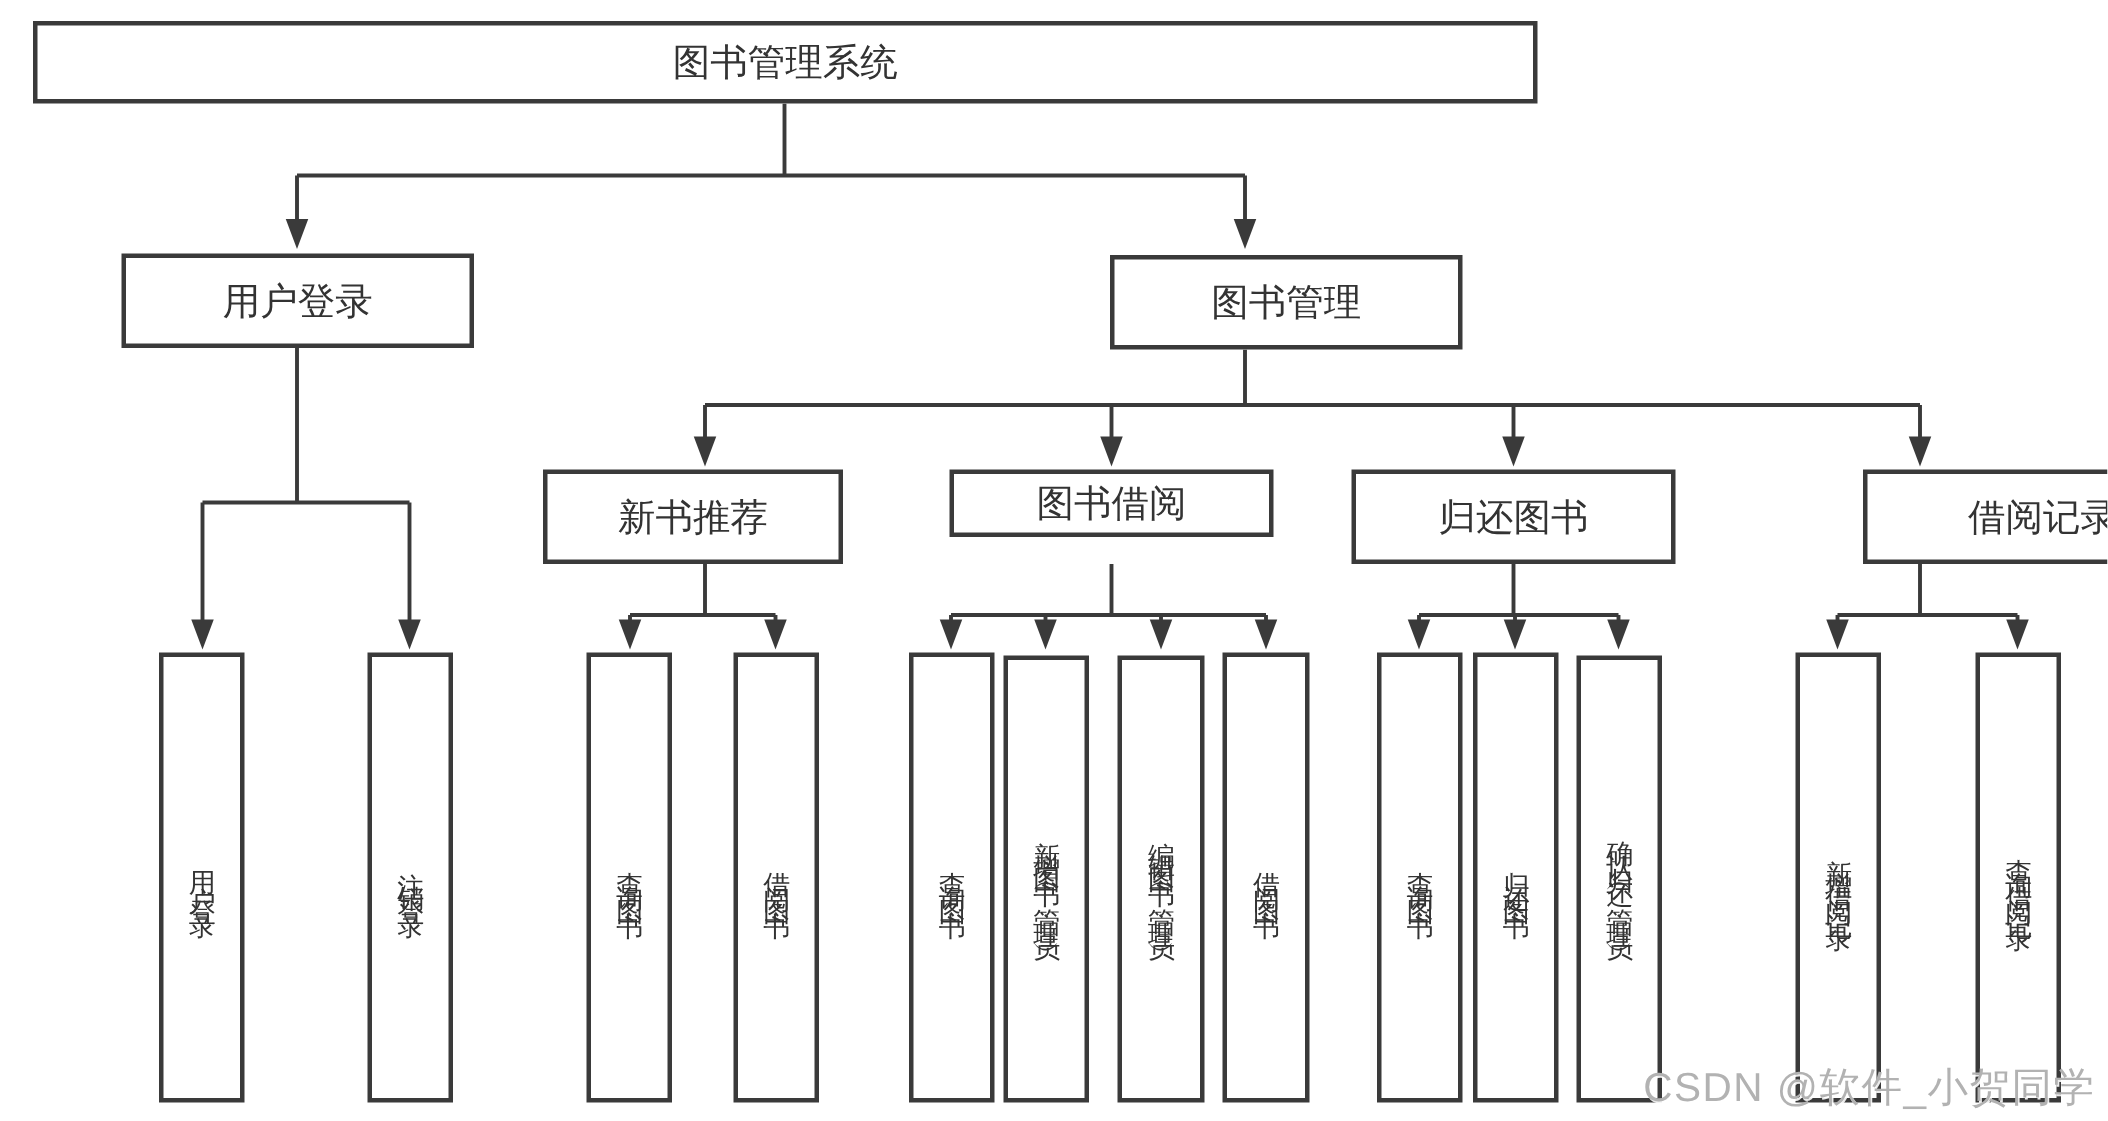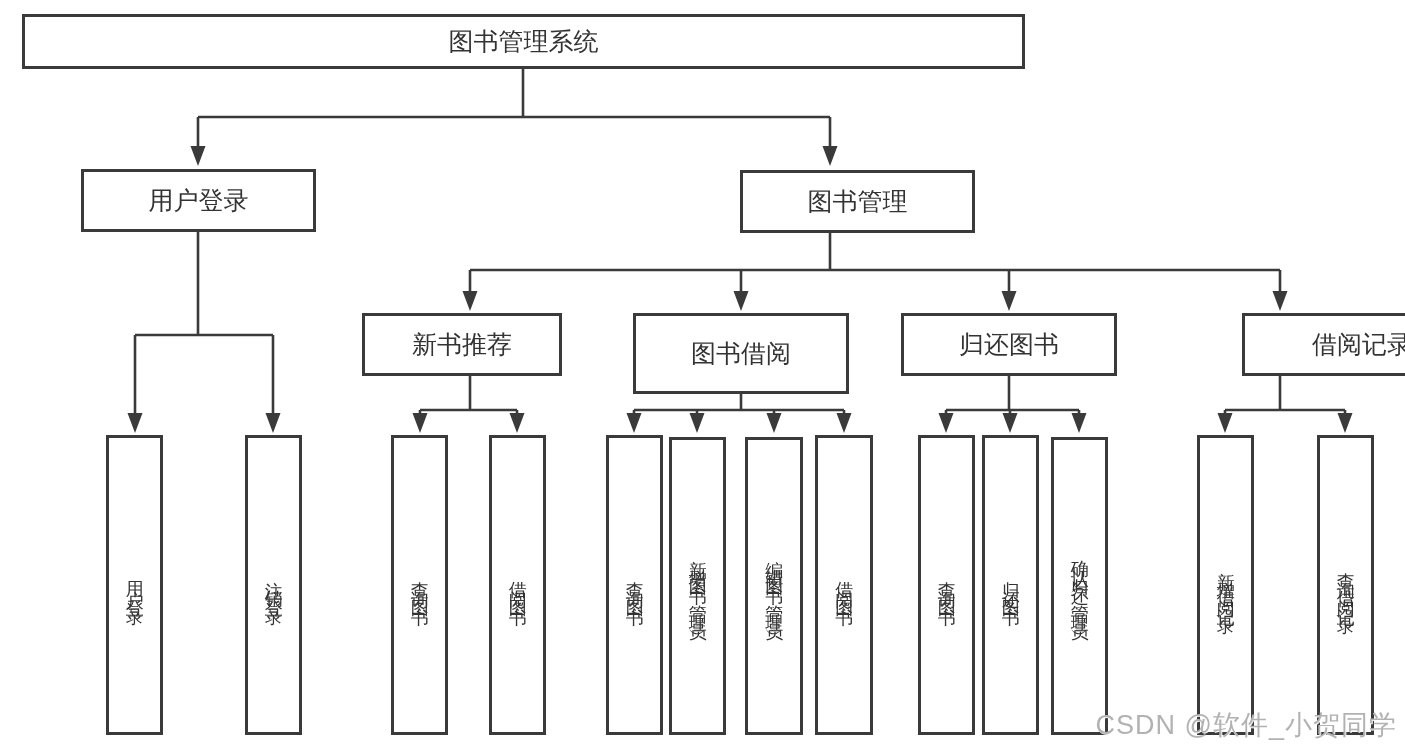--- a/index.html
+++ b/index.html
@@ -79,21 +79,21 @@
       <line x1="1225" y1="410" x2="1225" y2="419" stroke="#3a3a3a" stroke-width="2.6"></line>
       <polygon points="1217.5,413 1232.5,413 1225,433" fill="#3a3a3a"></polygon>
       <line x1="1345" y1="410" x2="1345" y2="419" stroke="#3a3a3a" stroke-width="2.6"></line>
       <polygon points="1337.5,413 1352.5,413 1345,433" fill="#3a3a3a"></polygon>
     </svg>
   <div id="nodes">
       <div class="node" style="left: 22px; top: 14px; width: 1003px; height: 55px;">图书管理系统</div>
       <div class="node" style="left: 81px; top: 169px; width: 235px; height: 63px;">用户登录</div>
       <div class="node" style="left: 712px; top: 170px; width: 235px; height: 63px; margin-left: 28px;">图书管理</div>
       <div class="node" style="left: 362px; top: 313px; width: 200px; height: 63px;">新书推荐</div>
-      <div class="node" style="left: 633px; top: 313px; width: 216px; height: 81px;">图书借阅</div>
+      <div class="node" style="left: 633px; top: 313px; width: 216px; height: 45px;">图书借阅</div>
       <div class="node" style="left: 901px; top: 313px; width: 216px; height: 63px;">归还图书</div>
       <div class="node" style="left: 1242px; top: 313px; width: 214px; height: 63px; padding-left: 26px;">借阅记录</div>
       <div class="node vertical" style="left: 106px; top: 435px; width: 57px; height: 300px;">用户登录</div>
       <div class="node vertical" style="left: 245px; top: 435px; width: 57px; height: 300px;">注销登录</div>
       <div class="node vertical" style="left: 391px; top: 435px; width: 57px; height: 300px;">查询图书</div>
       <div class="node vertical" style="left: 489px; top: 435px; width: 57px; height: 300px;">借阅图书</div>
       <div class="node vertical" style="left: 606px; top: 435px; width: 57px; height: 300px;">查询图书</div>
       <div class="node vertical" style="left: 669px; top: 437px; width: 57px; height: 298px;">新增图书（管理员）</div>
       <div class="node vertical" style="left: 745px; top: 437px; width: 58px; height: 298px;">编辑图书（管理员）</div>
       <div class="node vertical" style="left: 815px; top: 435px; width: 58px; height: 300px;">借阅图书</div>

